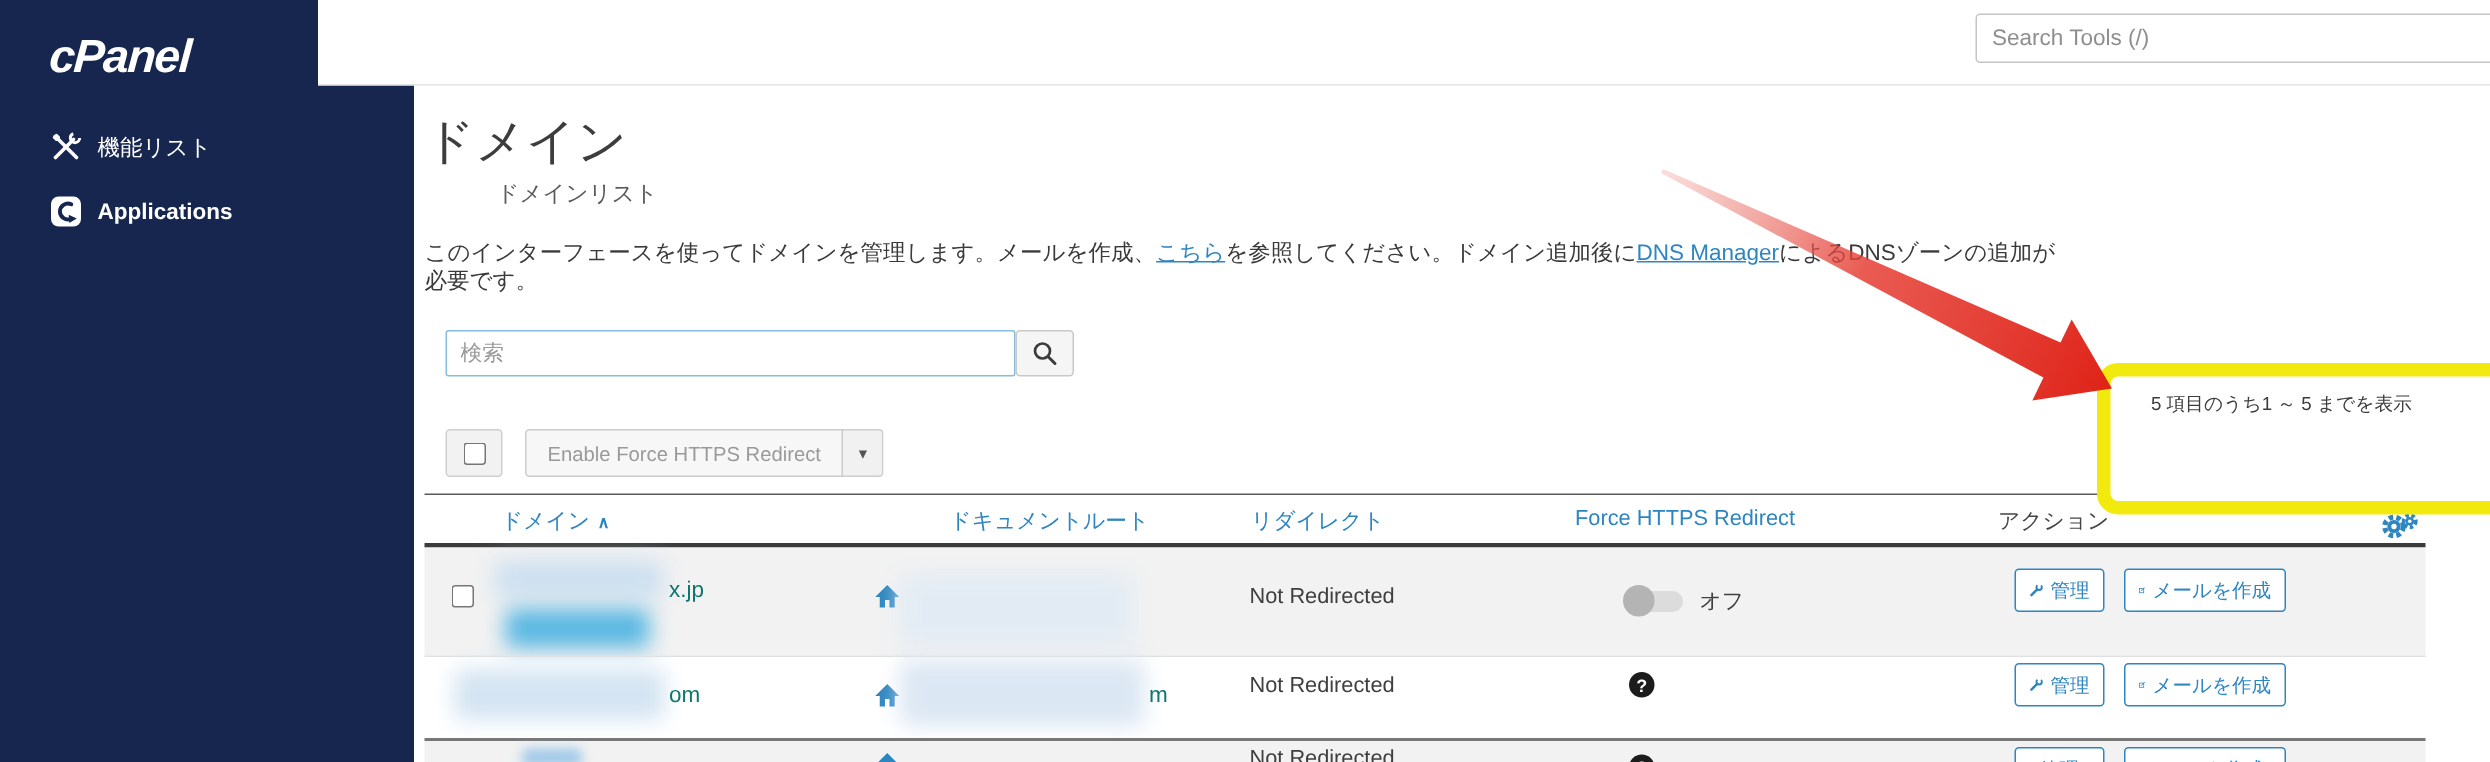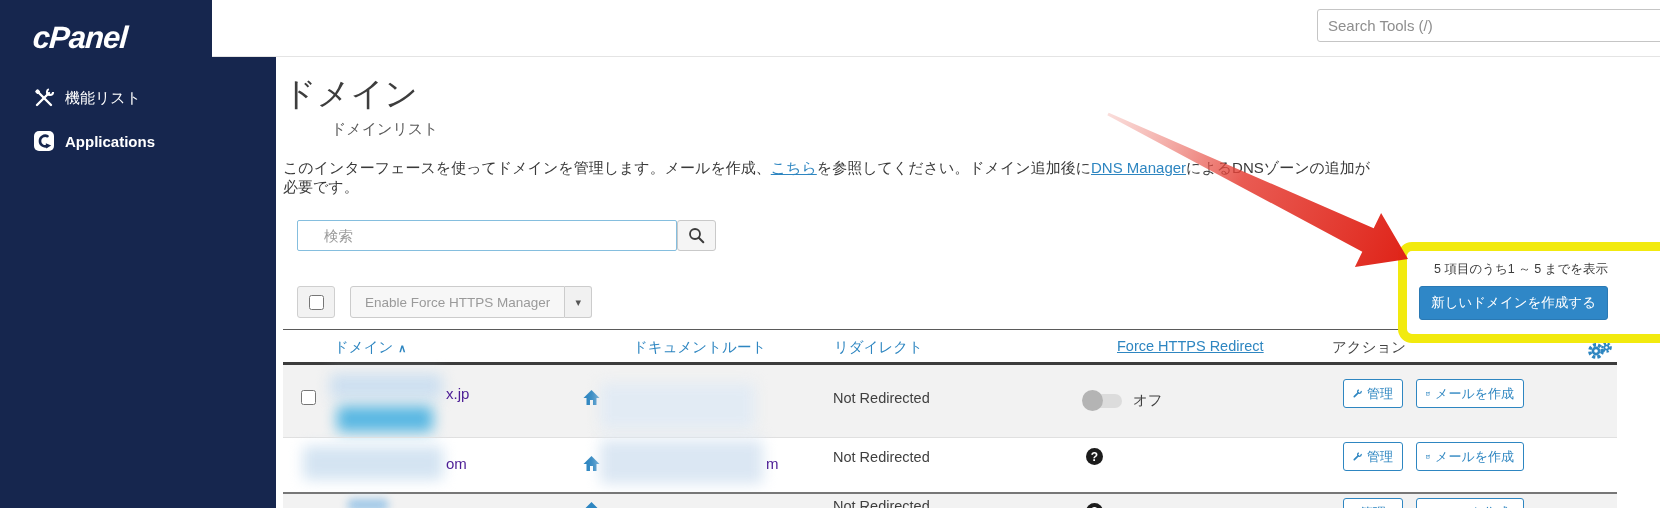--- a/index.html
+++ b/index.html
@@ -25,21 +25,21 @@
   .tools-search::placeholder { color:#8e8e8e; }
 
   
   .page-title { position:absolute; left:283px; top:72px; font-size:33px; font-weight:400; color:#3d3d3d; }
   .page-subtitle { position:absolute; left:283px; top:120px; font-size:15px; color:#5a5a5a;margin-left:48px; }
   .page-desc { position:absolute; left:283px; top:159px; font-size:15px; color:#3a3a3a; width:1100px; }
   .page-desc a { color:#2e86c1; text-decoration:underline; cursor:pointer; }
 
   
   .dom-search { position:absolute; left:297px; top:220px; width:380px; height:31px;
-    border:1px solid #85bede; border-radius:2px; padding:0 26px; font-size:14.5px; color:#333;
+    border:1px solid #85bede; border-radius:2px; padding:0 9px; font-size:14.5px; color:#333;
     font-family:"Liberation Sans", sans-serif; outline:none; }
   .dom-search::placeholder { color:#9a9a9a; }
   .search-btn { position:absolute; left:677px; top:220px; width:39px; height:31px; background:#f5f5f5;
     border:1px solid #c9c9c9; border-radius:3px; display:flex; align-items:center; justify-content:center; cursor:pointer; }
 
   .selectall-box { position:absolute; left:297px; top:286px; width:38px; height:32px; background:#f2f2f2;
     border:1px solid #cfcfcf; border-radius:3px; display:flex; align-items:center; justify-content:center; }
   .selectall-box input { width:15px; height:15px; }
   .split-btn { position:absolute; left:350px; top:286px; height:32px; display:flex; }
   .split-btn .main { height:32px; padding:0 14px; background:#f7f7f7; border:1px solid #cccccc;
@@ -55,21 +55,21 @@
   .t-div2 { top:492px; height:2px; background:#777; }
   .row-bg1 { position:absolute; left:283px; top:365px; width:1334px; height:72px; background:#f2f2f2; }
   .row-bg3 { position:absolute; left:283px; top:494px; width:1334px; height:14px; background:#f2f2f2; }
 
   .th { position:absolute; top:338px; font-size:14.5px; color:#2e86c1; cursor:pointer; }
   .th.plain { color:#454545; cursor:default; }
   .sort-caret { font-size:11px; font-weight:bold; color:#2e86c1; margin-left:5px; }
   .gear-wrap { position:absolute; left:1586px; top:341px; width:26px; height:20px; cursor:pointer; }
 
   .cell-text { position:absolute; font-size:14.5px; color:#3f3f3f; }
-  .link-frag { position:absolute; font-size:15px; color:#4c1d95; cursor:pointer; }
+  .link-frag { position:absolute; font-size:15px; color:#0f766e; cursor:pointer; }
   .row-check { position:absolute; left:301px; top:390px; width:15px; height:15px; }
 
   .blur { position:absolute; filter:blur(7px); border-radius:4px; }
 
   .home-ic { position:absolute; width:17px; height:16px; }
 
   .toggle { position:absolute; left:1082px; top:390px; width:42px; height:21px; cursor:pointer; }
   .toggle .track { position:absolute; left:4px; top:4px; width:36px; height:14px; background:#dcdcdc; border-radius:8px; }
   .toggle .knob { position:absolute; left:0; top:0; width:21px; height:21px; background:#b4b4b4; border-radius:50%; }
 
@@ -131,31 +131,31 @@
     <svg width="17" height="17" viewBox="0 0 17 17">
       <circle cx="7" cy="7" r="5" fill="none" stroke="#3c3c3c" stroke-width="1.8"></circle>
       <line x1="10.8" y1="10.8" x2="15.3" y2="15.3" stroke="#3c3c3c" stroke-width="2" stroke-linecap="round"></line>
     </svg>
   </div>
 
   <div class="selectall-box">
     <input type="checkbox" style="">
   </div>
   <div class="split-btn">
-    <div class="main">Enable Force HTTPS Manager</div>
+    <div class="main">Enable Force HTTPS Redirect</div>
     <div class="caret">
         <span>▾</span>
       </div>
   </div>
 
   <div class="hline t-top"></div>
   <div class="th" style="left:334px;"><span>ドメイン</span><span class="sort-caret">∧</span></div>
   <div class="th" style="left:586px;margin-left:47px;">ドキュメントルート</div>
   <div class="th" style="left:834px;">リダイレクト</div>
-  <div class="th" style="left:1117px;text-decoration:underline;">Force HTTPS Redirect</div>
+  <div class="th" style="left:1050px;">Force HTTPS Redirect</div>
   <div class="th plain" style="left:1332px;">アクション</div>
   <div class="gear-wrap">
     <svg viewBox="0 0 26 20" width="26" height="20">
       <circle cx="10" cy="10" r="6.2" fill="none" stroke="#2e86c1" stroke-width="3.4" stroke-dasharray="3 2.1"></circle>
       <circle cx="10" cy="10" r="4.4" fill="#2e86c1"></circle>
       <circle cx="10" cy="10" r="1.8" fill="#fff"></circle>
       <circle cx="20.5" cy="6.5" r="4" fill="none" stroke="#2e86c1" stroke-width="2.6" stroke-dasharray="2.2 1.7"></circle>
       <circle cx="20.5" cy="6.5" r="2.9" fill="#2e86c1"></circle>
       <circle cx="20.5" cy="6.5" r="1.2" fill="#fff"></circle>
     </svg>
@@ -234,21 +234,20 @@
   <div class="qbadge" style="left:1086px;top:503px;">?</div>
   <div class="btn-outline" style="left:1343px;top:498px;width:60px;">
     <span>管理</span>
   </div>
   <div class="btn-outline" style="left:1416px;top:498px;width:108px;">
     <span>メールを作成</span>
   </div>
 
   <div class="hl-box">
     <div class="hl-summary">5 項目のうち1 ～ 5 までを表示</div>
-    <button class="create-btn">新しいドメインを作成する</button>
   </div>
 
   <svg class="arrow-svg" width="1660" height="508">
     <defs>
       <linearGradient id="arrowGrad" gradientUnits="userSpaceOnUse" x1="1108" y1="114" x2="1408" y2="259">
         <stop offset="0" stop-color="#eb7a70" stop-opacity="0.25"></stop>
         <stop offset="0.45" stop-color="#e53e34" stop-opacity="0.85"></stop>
         <stop offset="1" stop-color="#df2318"></stop>
       </linearGradient>
     </defs>

